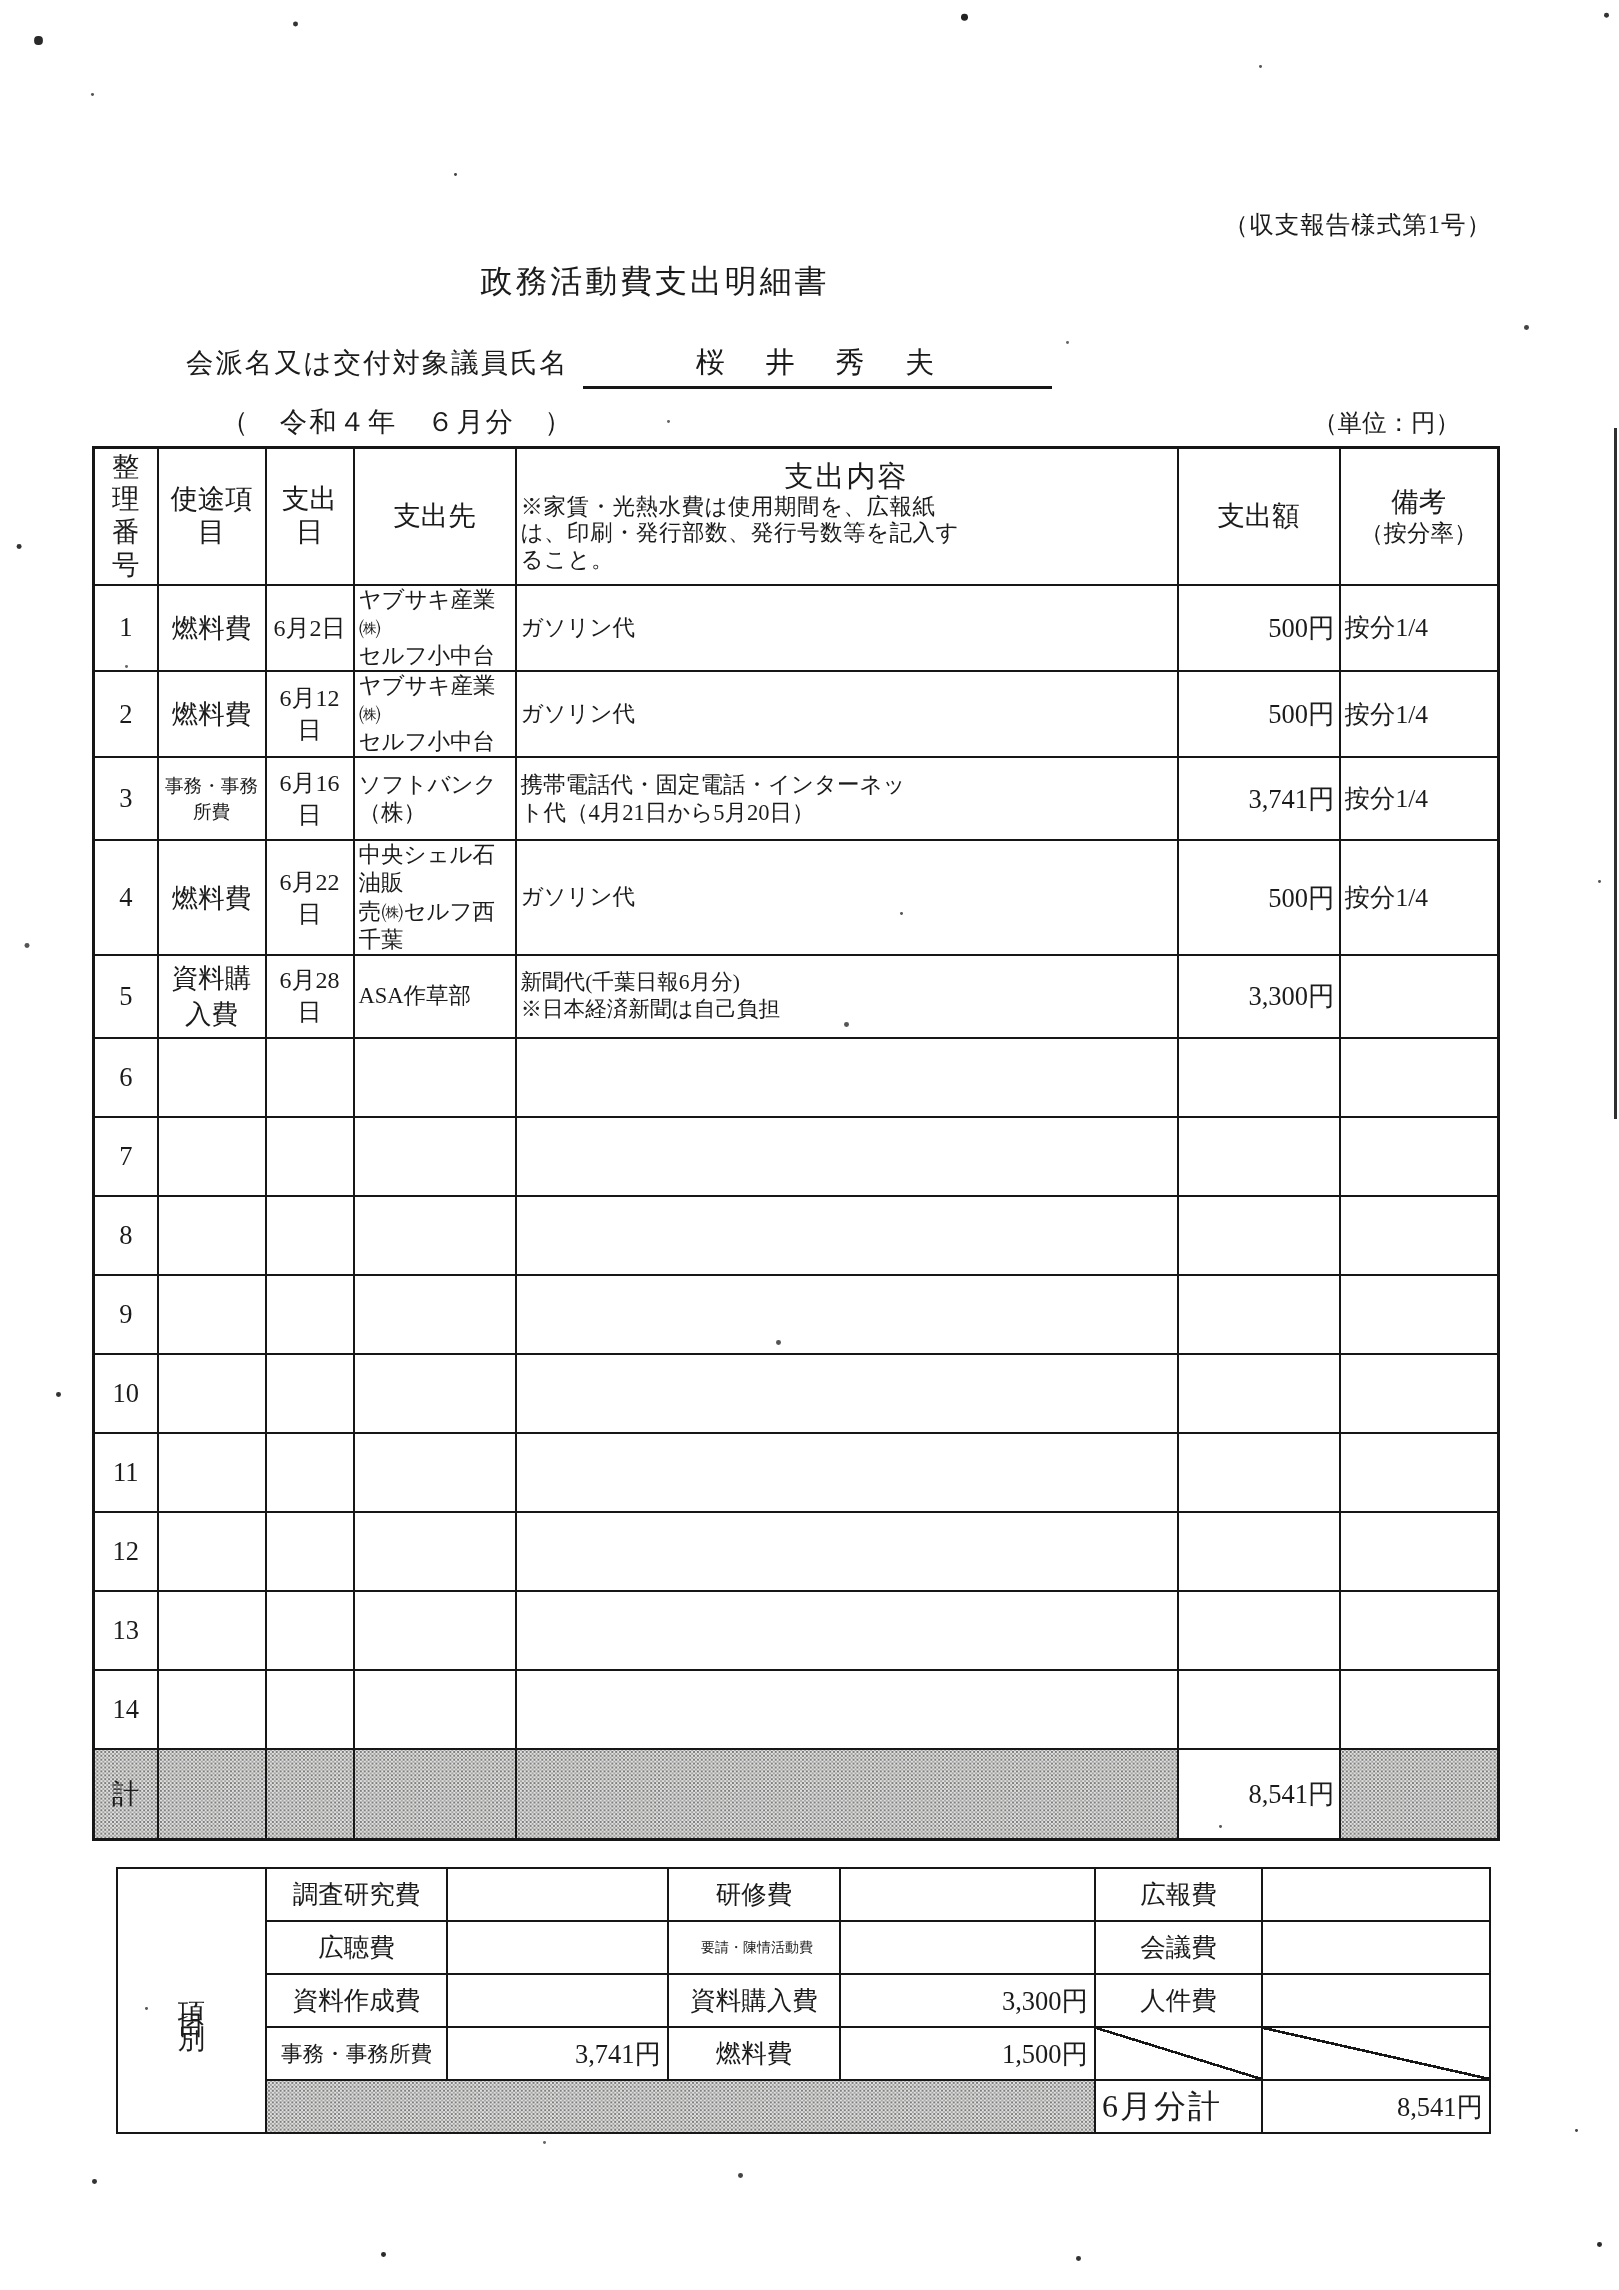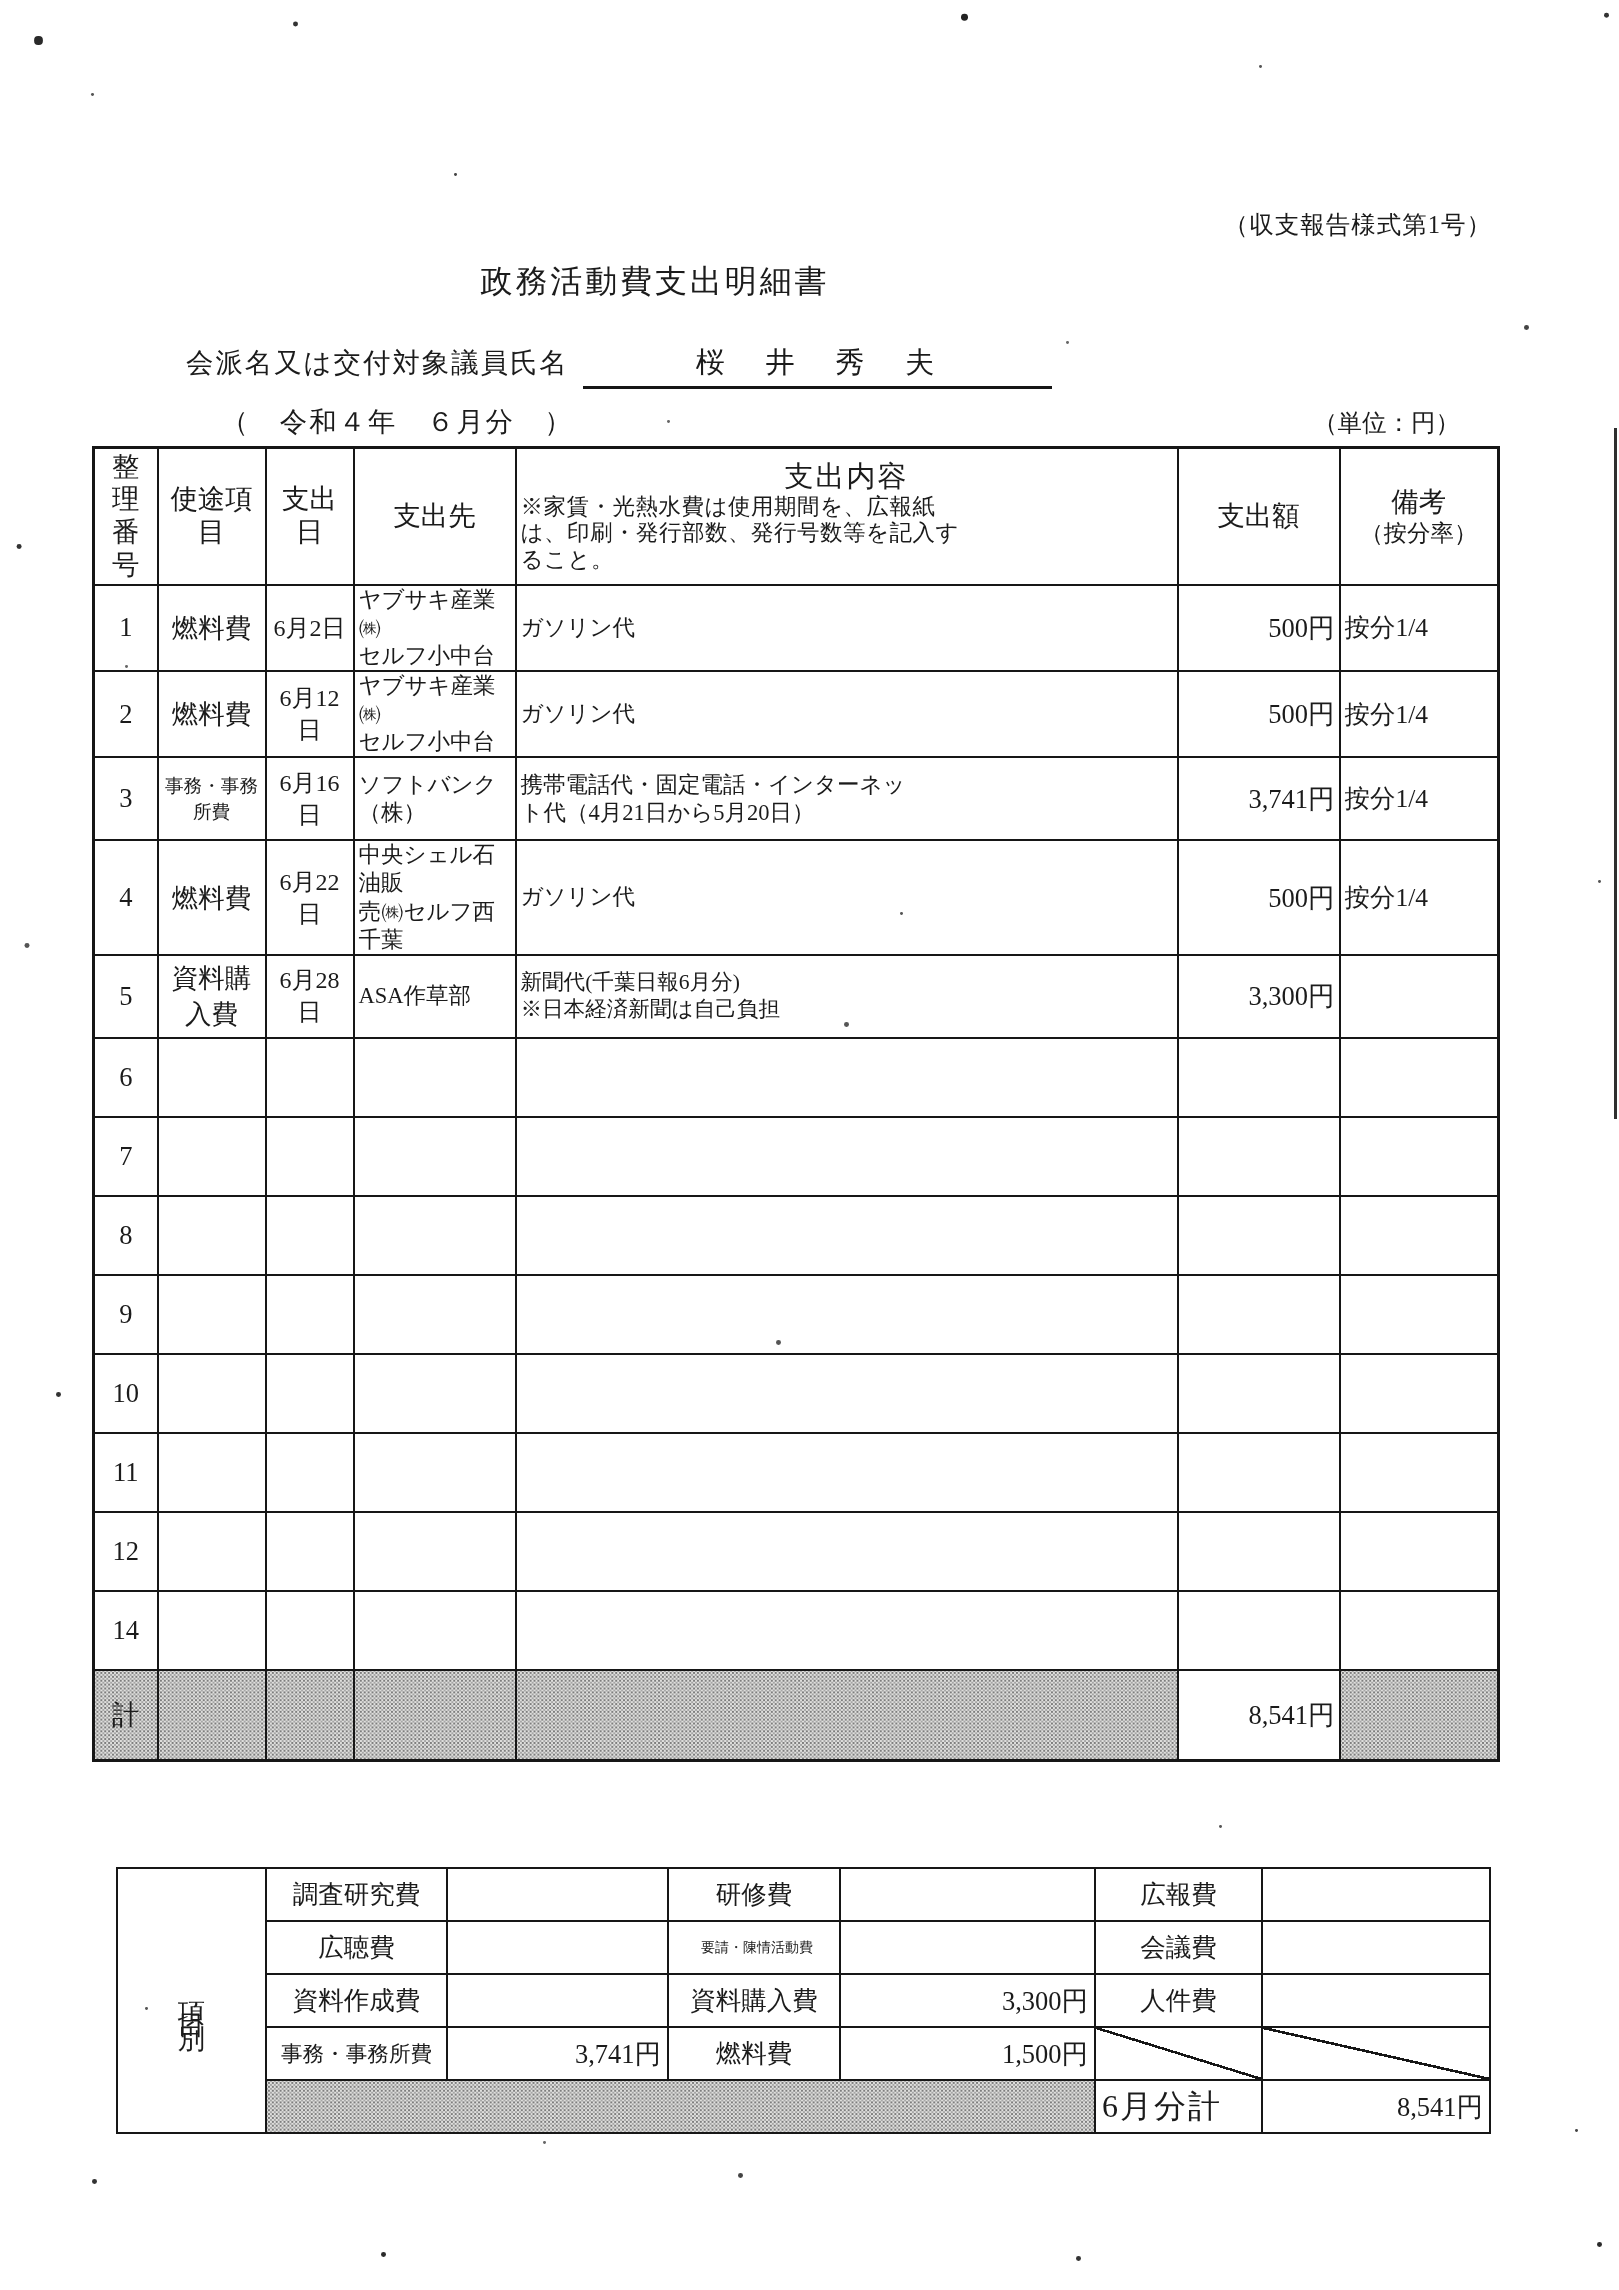--- a/index.html
+++ b/index.html
@@ -241,20 +241,29 @@
     <tr class="empty-row">
       <td class="cell-no">12</td>
       <td></td>
           <td></td>
       <td></td>
           <td></td>
       <td></td>
           <td></td>
     </tr>
     <tr class="empty-row">
+      <td class="cell-no">13</td>
+      <td></td>
+          <td></td>
+      <td></td>
+          <td></td>
+      <td></td>
+          <td></td>
+    </tr>
+    <tr class="empty-row">
       <td class="cell-no">14</td>
       <td></td>
           <td></td>
       <td></td>
           <td></td>
       <td></td>
           <td></td>
     </tr>
 
     <tr class="total-row">

